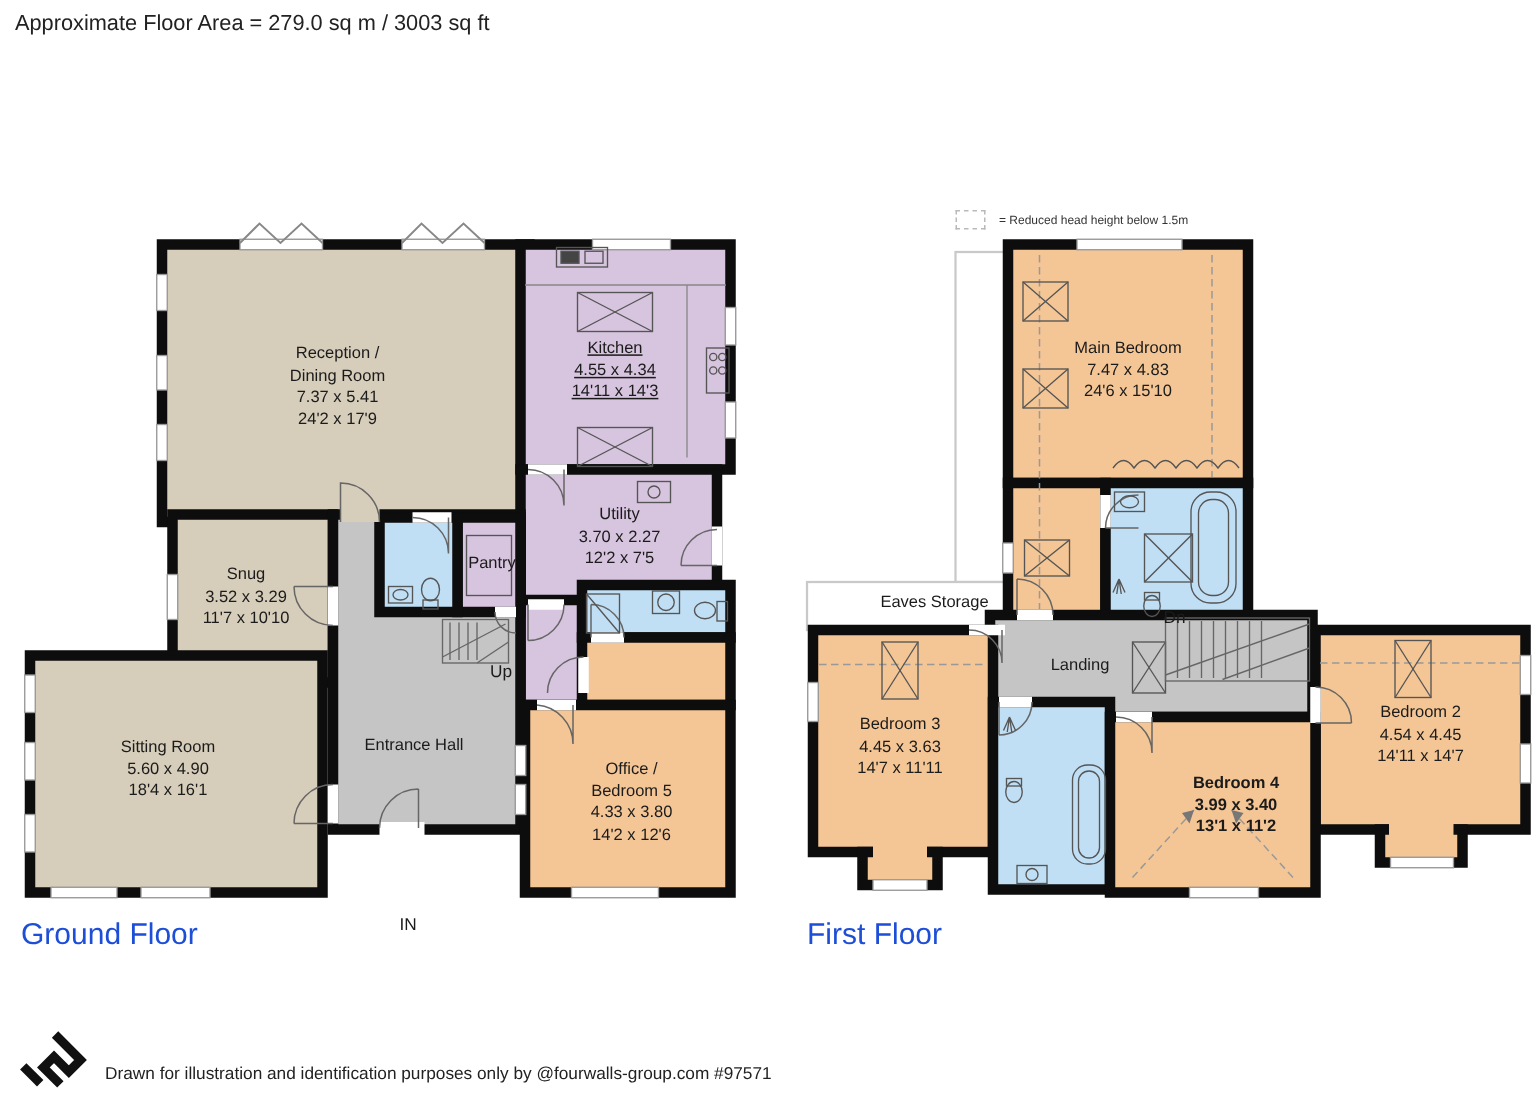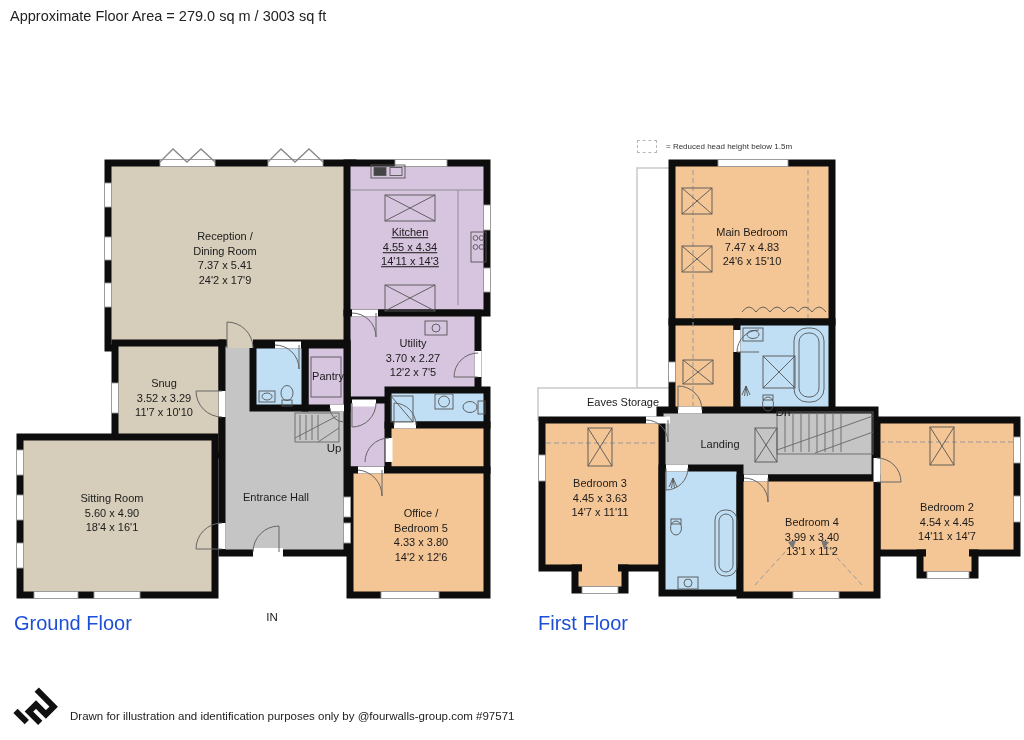--- a/index.html
+++ b/index.html
@@ -379,26 +379,26 @@
     <div class="room-label" style="left:222px;top:107px;">
       <div class="nm">Main Bedroom</div>
       <div class="dim">7.47 x 4.83</div>
       <div class="dim">24'6 x 15'10</div>
     </div>
     <div class="room-label" style="left:70px;top:358px;">
       <div class="nm">Bedroom 3</div>
       <div class="dim">4.45 x 3.63</div>
       <div class="dim">14'7 x 11'11</div>
     </div>
-    <div class="room-label" style="left:282px;top:397px;">
+    <div class="room-label" style="left:294px;top:397px;font-weight:bold;">
       <div class="nm">Bedroom 4</div>
       <div class="dim">3.99 x 3.40</div>
       <div class="dim">13'1 x 11'2</div>
     </div>
-    <div class="room-label" style="left:417px;top:382px;">
+    <div class="room-label" style="left:417px;top:350px;">
       <div class="nm">Bedroom 2</div>
       <div class="dim">4.54 x 4.45</div>
       <div class="dim">14'11 x 14'7</div>
     </div>
     <div class="room-label" style="left:190px;top:304px;">
       <div class="nm">Landing</div>
     </div>
     <div class="room-label" style="left:93px;top:262px;">
       <div class="nm">Eaves Storage</div>
     </div>

